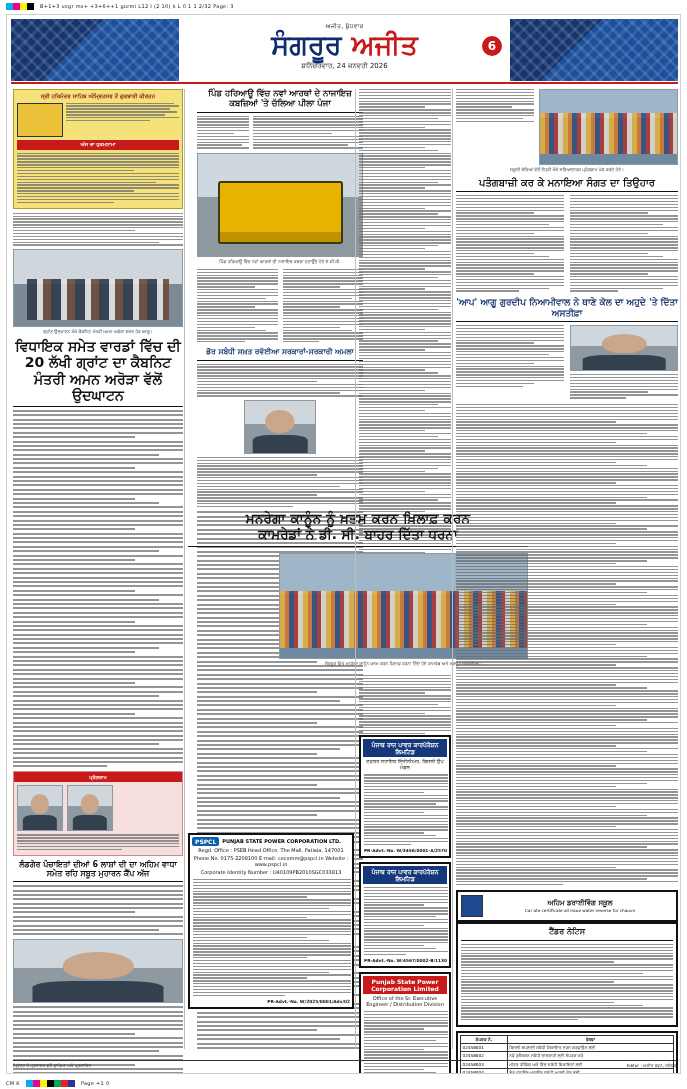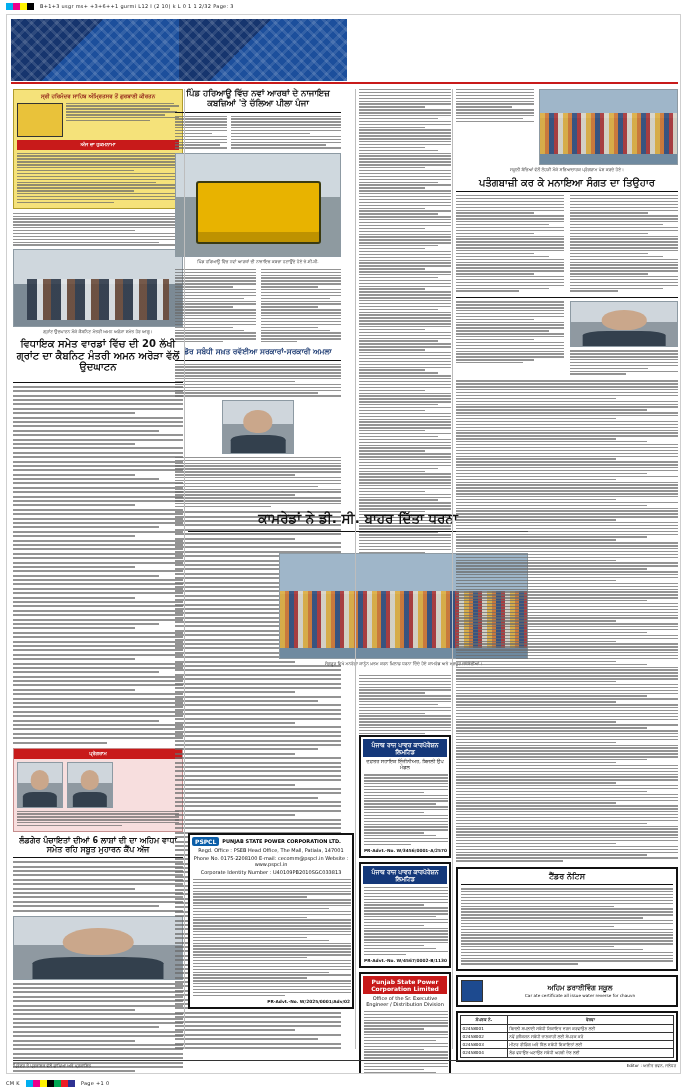--- a/index.html
+++ b/index.html
@@ -318,20 +318,29 @@
         <i style="background:#ed1c24"></i>
         <i style="background:#2e3192"></i>
     </span>
     <span>Page   +1 0</span>
   </div>
 
   <div class="sheet">
 
     <div class="masthead">
       <div class="mast-left"></div>
+      <div class="mast-center">
+        <div class="mast-sup">ਅਜੀਤ, ਬੁੱਧਵਾਰ</div>
+        <div class="mast-title-row">
+          <span class="mast-title">ਸੰਗਰੂਰ</span>
+          <span class="mast-title red">ਅਜੀਤ</span>
+        </div>
+        <div class="mast-date">ਸ਼ਨਿੱਚਰਵਾਰ, 24 ਜਨਵਰੀ 2026</div>
+        <div class="mast-pageno">6</div>
+      </div>
       <div class="mast-right"></div>
     </div>
     <div class="mast-rule"></div>
 
     <div class="col" style="left:6px; top:74px; width:170px;">
 
       <div class="yellow-box" style="padding:3px; margin-bottom:4px;">
         <div class="mini-title" style="font-size:5.5px;color:#8a1212;">ਸ੍ਰੀ ਹਰਿਮੰਦਰ ਸਾਹਿਬ ਅੰਮ੍ਰਿਤਸਰ ਤੋਂ ਗੁਰਬਾਣੀ ਕੀਰਤਨ</div>
         <div style="display:flex;gap:3px;margin-top:3px;">
           <div class="box" style="width:46px;height:34px;background:#e9c23a;"></div>
@@ -382,21 +391,21 @@
           <i></i>
           <i></i>
       </div>
 
       <div class="photo" style="height:78px;margin-bottom:2px;">
         <div style="position:absolute;inset:0;background:linear-gradient(#cfd7dd 0 45%,#7c8a95 45% 100%);"></div>
         <div style="position:absolute;left:8%;bottom:6px;width:84%;height:54%;background:repeating-linear-gradient(90deg,#2f3a4a 0 10px,#dfe3e6 10px 16px,#6b4b3a 16px 24px);opacity:.9;"></div>
       </div>
       <div class="cap-text" style="margin-bottom:4px;">ਗ੍ਰਾਂਟ ਉਦਘਾਟਨ ਮੌਕੇ ਕੈਬਨਿਟ ਮੰਤਰੀ ਅਮਨ ਅਰੋੜਾ ਸਮੇਤ ਹੋਰ ਆਗੂ।</div>
 
-      <div class="hl" style="font-size:10px;margin-bottom:9px;">ਵਿਧਾਇਕ ਸਮੇਤ ਵਾਰਡਾਂ ਵਿੱਚ ਦੀ 20 ਲੱਖੀ ਗ੍ਰਾਂਟ ਦਾ ਕੈਬਨਿਟ ਮੰਤਰੀ ਅਮਨ ਅਰੋੜਾ ਵੱਲੋਂ ਉਦਘਾਟਨ</div>
+      <div class="hl" style="font-size:14px;margin-bottom:3px;">ਵਿਧਾਇਕ ਸਮੇਤ ਵਾਰਡਾਂ ਵਿੱਚ ਦੀ 20 ਲੱਖੀ ਗ੍ਰਾਂਟ ਦਾ ਕੈਬਨਿਟ ਮੰਤਰੀ ਅਮਨ ਅਰੋੜਾ ਵੱਲੋਂ ਉਦਘਾਟਨ</div>
       <div class="rule" style="margin-bottom:3px;"></div>
 
       <div class="lines" style="margin-bottom:4px;">
         <i></i>
           <i></i>
           <i></i>
           <i></i>
           <i></i>
           <i></i>
           <i></i>
@@ -534,21 +543,21 @@
           <i></i>
           <i></i>
           <i></i>
           <i></i>
           <i></i>
           <i></i>
       </div>
 
     </div>
 
-    <div class="col" style="left:168px; top:74px; width:166px;">
+    <div class="col" style="left:190px; top:74px; width:166px;">
 
       <div class="hl" style="font-size:8.5px;margin-bottom:3px;">ਪਿੰਡ ਹਰਿਆਊ ਵਿੱਚ ਨਵਾਂ ਆਰਥਾਂ ਦੇ ਨਾਜਾਇਜ਼ ਕਬਜ਼ਿਆਂ 'ਤੇ ਚੱਲਿਆ ਪੀਲਾ ਪੰਜਾ</div>
       <div class="rule" style="margin-bottom:3px;"></div>
 
       <div style="display:flex;gap:4px;margin-bottom:3px;">
         <div class="lines tiny" style="width:52px;">
           <i></i>
             <i></i>
             <i></i>
             <i></i>
@@ -988,20 +997,21 @@
           <i></i>
           <i></i>
           <i></i>
           <i></i>
           <i></i>
           <i style="width:58%"></i>
       </div>
     </div>
 
     <div class="col" style="left:181px; top:496px; width:340px;">
+      <div class="hl" style="font-size:13.5px;letter-spacing:.2px;">ਮਨਰੇਗਾ ਕਾਨੂੰਨ ਨੂੰ ਖ਼ਤਮ ਕਰਨ ਖ਼ਿਲਾਫ਼ ਕਰਨ</div>
       <div class="hl" style="font-size:13.5px;margin-bottom:4px;">ਕਾਮਰੇਡਾਂ ਨੇ ਡੀ. ਸੀ. ਬਾਹਰ ਦਿੱਤਾ ਧਰਨਾ</div>
       <div class="rule" style="margin-bottom:4px;"></div>
     </div>
 
     <div class="col" style="left:272px; top:538px; width:249px;">
       <div class="photo photo-crowd" style="height:106px;"></div>
       <div class="cap-text" style="margin-top:2px;">ਸੰਗਰੂਰ ਵਿਖੇ ਮਨਰੇਗਾ ਕਾਨੂੰਨ ਖ਼ਤਮ ਕਰਨ ਖ਼ਿਲਾਫ਼ ਧਰਨਾ ਦਿੰਦੇ ਹੋਏ ਕਾਮਰੇਡ ਅਤੇ ਮਜ਼ਦੂਰ ਜਥੇਬੰਦੀਆਂ।</div>
     </div>
 
     <div class="col" style="left:352px; top:660px; width:92px;">
@@ -1143,20 +1153,21 @@
             <i></i>
           <i></i>
             <i></i>
             <i></i>
             <i></i>
             <i></i>
             <i style="width:44%"></i>
         </div>
       </div>
 
+      <div class="hl blue" style="font-size:9px;margin-bottom:3px;">'ਆਪ' ਆਗੂ ਗੁਰਦੀਪ ਨਿਆਮੀਵਾਲ ਨੇ ਥਾਣੇ ਕੋਲ ਦਾ ਅਹੁਦੇ 'ਤੇ ਦਿੱਤਾ ਅਸਤੀਫ਼ਾ</div>
       <div class="rule" style="margin-bottom:3px;"></div>
 
       <div style="display:flex;gap:6px;margin-bottom:4px;">
         <div style="flex:1;">
           <div class="lines tiny">
             <i></i>
               <i></i>
               <i></i>
               <i></i>
               <i></i>
@@ -1356,63 +1367,63 @@
           <i></i>
           <i></i>
           <i></i>
           <i></i>
           <i></i>
           <i></i>
           <i></i>
           <i></i>
           <i></i>
           <i style="width:48%"></i>
-      </div>
-
-      <div class="ad" style="padding:3px;">
-        <div class="mini-title" style="font-size:8px;margin-bottom:3px;">ਟੈਂਡਰ ਨੋਟਿਸ</div>
-        <div class="rule" style="margin-bottom:3px;"></div>
-        <div class="lines tiny">
-          <i></i>
-            <i></i>
-            <i></i>
-            <i></i>
-            <i></i>
-            <i></i>
-            <i></i>
-            <i></i>
-            <i></i>
-            <i></i>
-            <i></i>
-            <i></i>
-            <i></i>
-            <i></i>
-          <i></i>
-            <i></i>
-            <i></i>
-            <i></i>
-            <i></i>
-            <i></i>
-            <i></i>
-            <i></i>
-            <i></i>
-            <i></i>
-            <i></i>
-            <i></i>
-            <i style="width:55%"></i>
-        </div>
       </div>
 
       <div class="ad" style="padding:3px;margin-top:4px;">
         <div style="display:flex;gap:4px;align-items:center;">
           <div class="box" style="width:22px;height:22px;background:#1d4a8f;"></div>
           <div style="flex:1;">
             <div class="mini-title" style="font-size:7px;">ਅਹਿਮ ਡਰਾਈਵਿੰਗ ਸਕੂਲ</div>
             <div class="tiny-text" style="text-align:center;">Car ate certificate all issue water reverse for chauvn</div>
           </div>
+        </div>
+      </div>
+
+      <div class="ad" style="padding:3px;">
+        <div class="mini-title" style="font-size:8px;margin-bottom:3px;">ਟੈਂਡਰ ਨੋਟਿਸ</div>
+        <div class="rule" style="margin-bottom:3px;"></div>
+        <div class="lines tiny">
+          <i></i>
+            <i></i>
+            <i></i>
+            <i></i>
+            <i></i>
+            <i></i>
+            <i></i>
+            <i></i>
+            <i></i>
+            <i></i>
+            <i></i>
+            <i></i>
+            <i></i>
+            <i></i>
+          <i></i>
+            <i></i>
+            <i></i>
+            <i></i>
+            <i></i>
+            <i></i>
+            <i></i>
+            <i></i>
+            <i></i>
+            <i></i>
+            <i></i>
+            <i></i>
+            <i style="width:55%"></i>
         </div>
       </div>
 
       <div class="ad" style="padding:2px;margin-top:4px;">
         <table class="notice">
           <tbody>
               <tr>
             <th>ਸੰਪਰਕ ਨੰ.</th>
             <th>ਵੇਰਵਾ</th>
           </tr>

